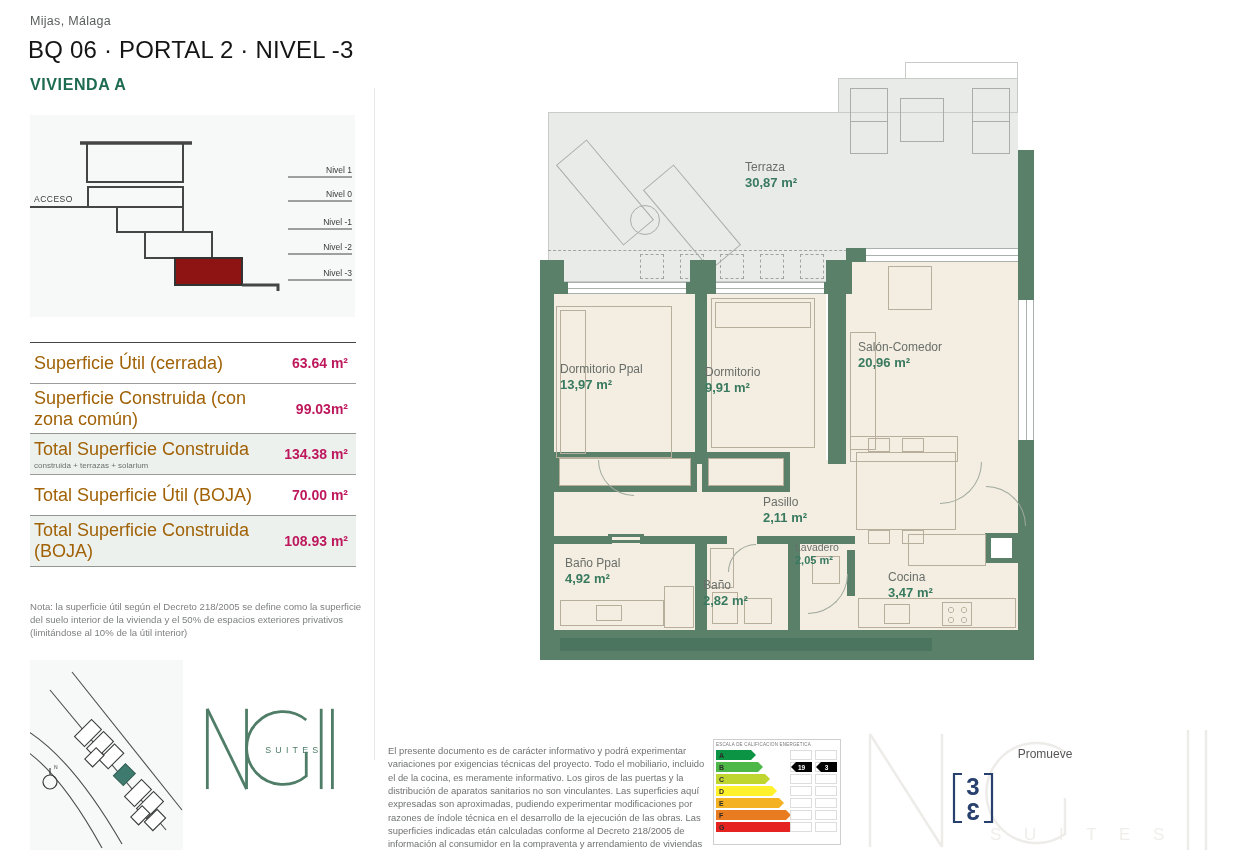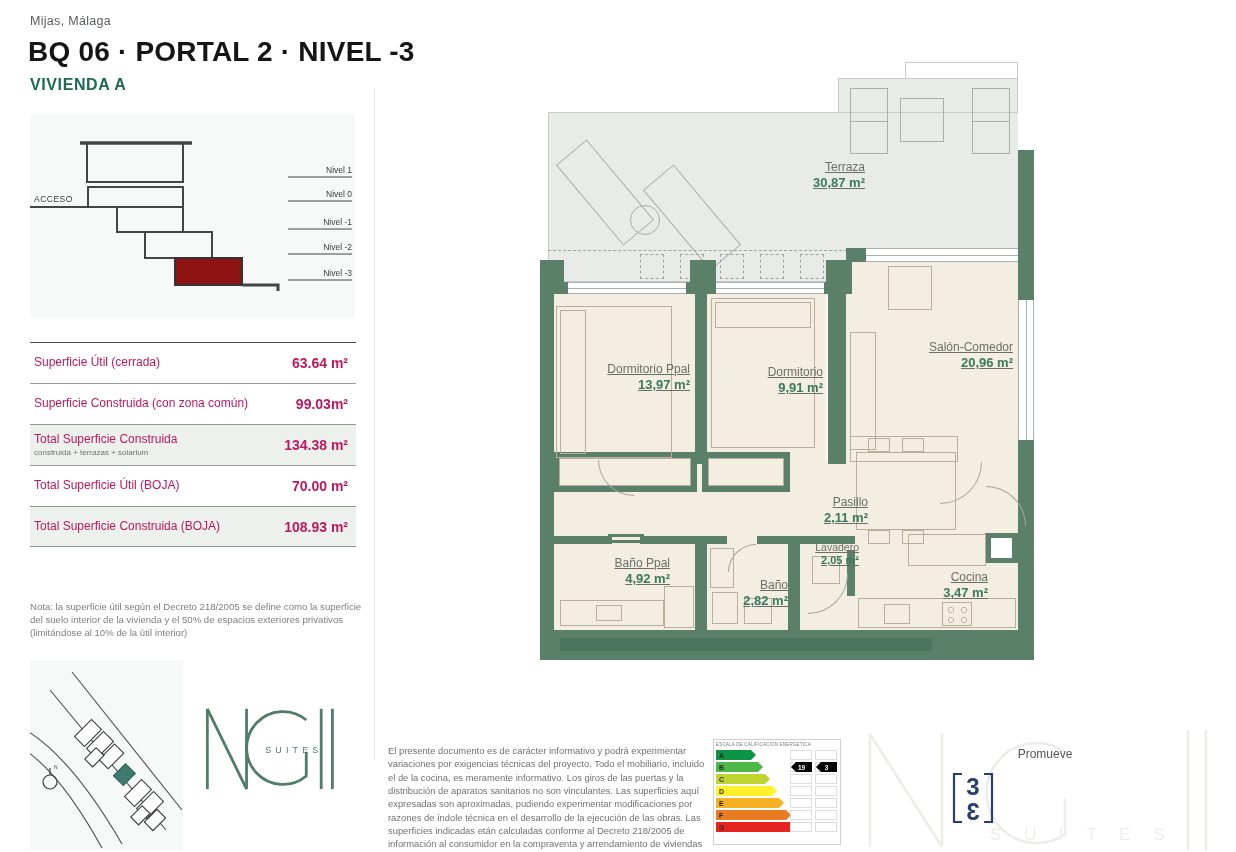--- a/index.html
+++ b/index.html
@@ -2,33 +2,33 @@
 <html><head>
 <meta charset="utf-8">
 <style>
   * { margin:0; padding:0; box-sizing:border-box; }
   html,body { width:1236px; height:852px; background:#fff; font-family:"Liberation Sans", sans-serif; }
   #page { position:relative; width:1236px; height:852px; background:#fff; overflow:hidden; }
   .abs { position:absolute; }
 
   
   .location { left:30px; top:14px; font-size:12.5px; color:#5a5e5b; letter-spacing:.3px; }
-  .title { left:28px; top:36px; font-size:28px; font-weight:700; color:#151515; letter-spacing:.2px; }
+  .title { left:28px; top:36px; font-size:24px; font-weight:400; color:#151515; letter-spacing:.2px; }
   .unit { left:30px; top:76px; font-size:16px; font-weight:800; color:#1d6a50; letter-spacing:.6px; }
 
   
   .section-box { left:30px; top:115px; width:325px; height:202px; background:#f7f9f8; }
 
   
   .surface-table { left:30px; top:342px; width:326px; }
   .s-row { display:flex; align-items:center; justify-content:space-between; min-height:41px; border-top:1px solid #44484589; padding:4px 8px 4px 4px; }
   .s-row:first-child { border-top:1px solid #444845; }
   .s-row.shaded { background:#edf1ee; }
   .s-row:last-child { border-bottom:1px solid #44484589; }
-  .s-label { font-size:12px; color:#be185d; line-height:1.15; }
+  .s-label { font-size:18px; color:#a16207; line-height:1.15; }
   .s-sub { font-size:8px; color:#6d716e; margin-top:2px; }
   .s-value { font-size:14px; font-weight:700; color:#be185d; white-space:nowrap; padding-left:8px; }
 
   .note { left:30px; top:600px; width:334px; font-size:9.6px; color:#7e827f; line-height:1.38; }
 
   .sitemap-box { left:30px; top:660px; width:153px; height:190px; background:#f7f9f8; }
   .nglogo-box { left:198px; top:698px; width:140px; height:100px; }
 
   .divider { left:374px; top:88px; width:1px; height:672px; background:#e5e8e6; }
 
@@ -37,21 +37,21 @@
   .wall  { position:absolute; background:#5a8069; }
   .terr  { position:absolute; background:#e9ebe8; border:1px solid #c7ccc9; }
   .furn  { position:absolute; border:1px solid #b7ae9c; }
   .furng { position:absolute; border:1px solid #a9aeaa; }
   .winh  { position:absolute; background:#fff; border-top:1px solid #aab1ac; border-bottom:1px solid #aab1ac;
            background-image:linear-gradient(#aab1ac,#aab1ac); background-size:100% 1px; background-position:center; background-repeat:no-repeat; }
   .winv  { position:absolute; background:#fff; border-left:1px solid #aab1ac; border-right:1px solid #aab1ac;
            background-image:linear-gradient(90deg,#aab1ac,#aab1ac); background-size:1px 100%; background-position:center; background-repeat:no-repeat; }
   .arc   { position:absolute; border:0 solid #a0a89f; }
   .dash  { position:absolute; border:1px dashed #9fa6a2; }
-  .roomlabel { position:absolute; text-align:right; color:#6a6e6a;text-decoration:underline; }
+  .roomlabel { position:absolute; text-align:left; color:#6a6e6a; }
   .rl-name { font-size:12px; line-height:1.25; }
   .rl-area { font-size:13px; font-weight:700; color:#38795f; }
   .roomlabel.small .rl-name { font-size:10.5px; }
   .roomlabel.small .rl-area { font-size:11px; }
 
   
   .disclaimer { left:388px; top:744px; width:320px; font-size:9.4px; color:#6f7370; line-height:1.42; }
   .promueve { left:985px; top:747px; width:120px; text-align:center; font-size:12px; color:#555; }
   .bv-box { left:952px; top:772px; display:flex; align-items:center; gap:8px; }
   .bv-text { color:#27406e; }

